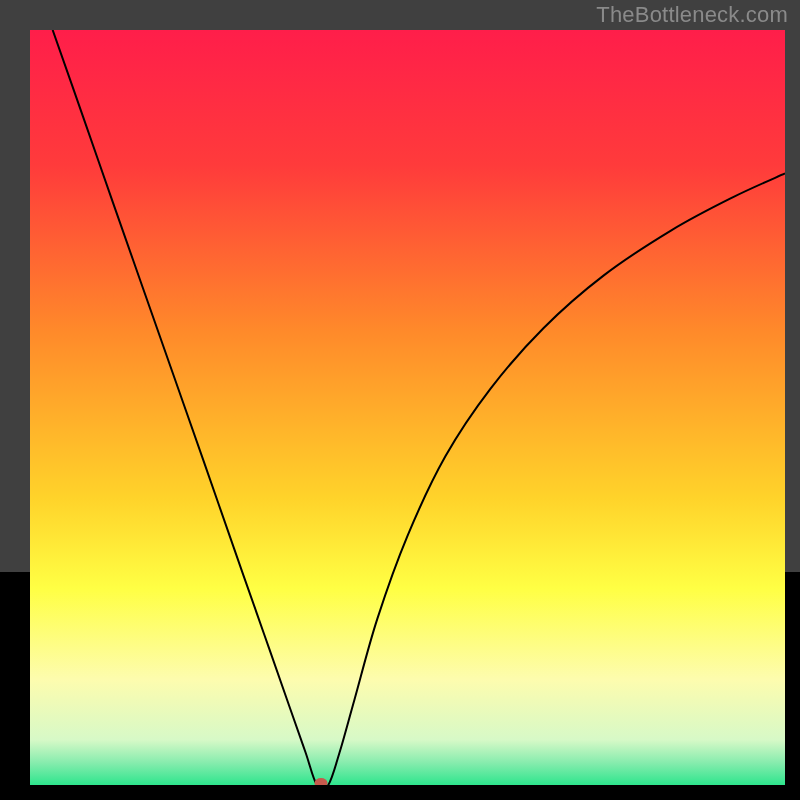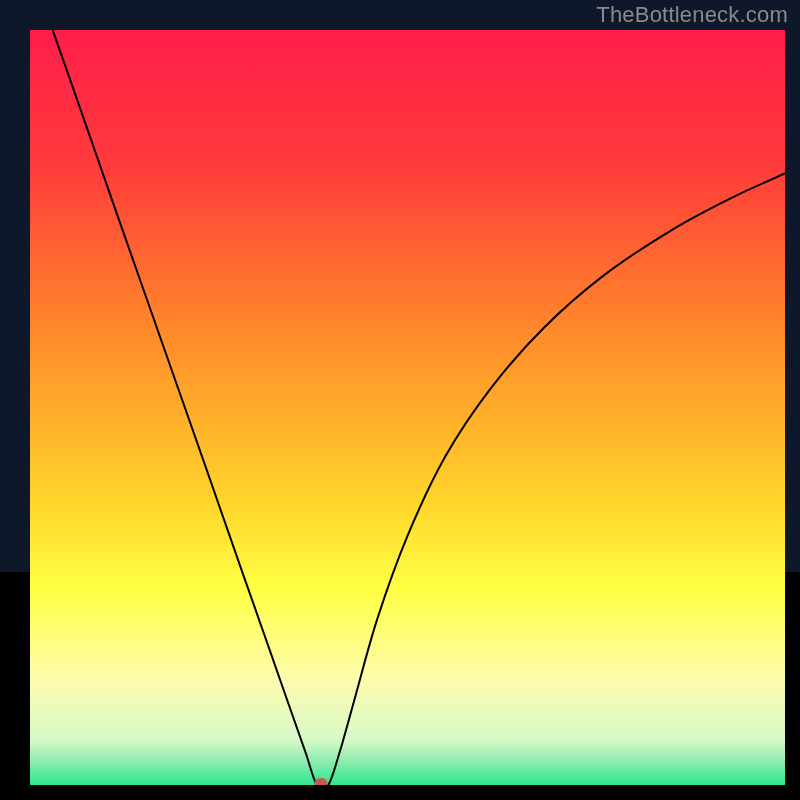--- a/index.html
+++ b/index.html
@@ -7,21 +7,21 @@
     padding: 0;
     width: 800px;
     height: 800px;
     background: #000;
     overflow: hidden;
   }
   .frame {
     position: relative;
     width: 800px;
     height: 572px;
-    background: #0f172a;
+    background: #404040;
   }
   .plot-area {
     position: absolute;
     left: 30px;
     top: 30px;
     width: 755px;
     height: 755px;
     overflow: hidden;
   }
   .gradient {

